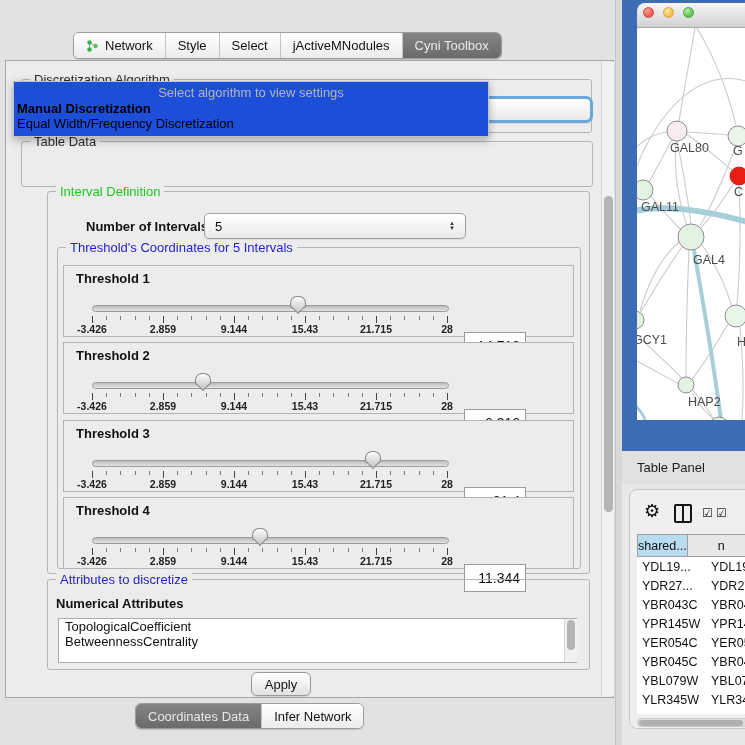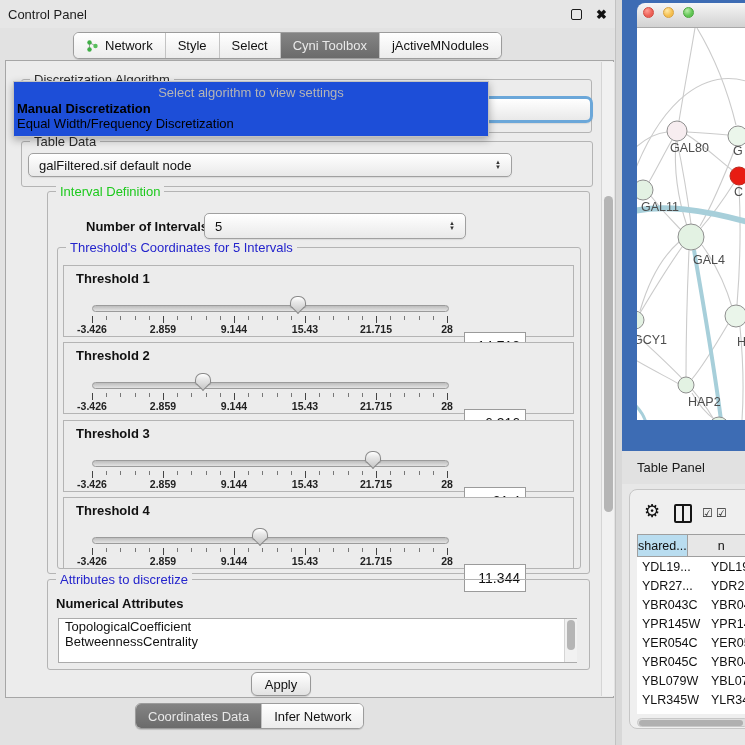--- a/index.html
+++ b/index.html
@@ -107,78 +107,65 @@
   svg text{font-family:"Liberation Sans",sans-serif;}
   input{outline:none;}
 </style>
 </head>
 <body>
 
 <div id="root">
 
   <div id="left-panel">
 
-    <div id="cp-titlebar">
-      <span id="cp-title">Control Panel</span>
-      <span class="spacer"></span>
-      <span class="float-icon"></span>
-      <span class="close-icon">✖</span>
-    </div>
 
     <div id="top-tabbar" class="segbar">
         <div class="seg">
           <span class="seg-ic">
             <svg width="13" height="14" viewBox="0 0 13 14">
               <line x1="3.5" y1="3.5" x2="3.5" y2="10.5" stroke="#9a9a9a"></line>
               <line x1="3.5" y1="3.5" x2="9.5" y2="7" stroke="#9a9a9a"></line>
               <circle cx="3.5" cy="3.5" r="2.2" fill="#3fae46"></circle>
               <circle cx="3.5" cy="10.5" r="2.2" fill="#3fae46"></circle>
               <circle cx="9.5" cy="7" r="2.2" fill="#57c05c"></circle>
             </svg>
           </span>
           <span class="seg-label">Network</span>
         </div>
         <div class="seg">
           <span class="seg-label">Style</span>
         </div>
         <div class="seg">
           <span class="seg-label">Select</span>
         </div>
+        <div class="seg">
+          <span class="seg-label">jActiveMNodules</span>
+        </div>
         <div class="seg sel">
           <span class="seg-label">Cyni Toolbox</span>
-        </div>
-        <div class="seg">
-          <span class="seg-label">jActiveMNodules</span>
         </div>
       </div>
 
     <div id="main-panel">
 
       <div class="group" style="left:15px;top:18px;width:569px;height:52px;">
         <span class="group-title">Discretization Algorithm</span>
       </div>
       <div id="algo-combo" class="combo"></div>
 
       <div id="algo-popup">
         <div class="hint">Select algorithm to view settings</div>
         <div>
             <div class="pop-opt bold">Manual Discretization</div>
             <div class="pop-opt">Equal Width/Frequency Discretization</div>
           </div>
       </div>
 
       <div class="group" style="left:15px;top:80px;width:570px;height:44px;">
         <span class="group-title">Table Data</span>
-      </div>
-      <div class="combo" style="left:22px;top:92px;width:484px;height:24px;">
-        <span>galFiltered.sif default node</span>
-        <span class="stepper">
-            <span>▲</span>
-            <span>▼</span>
-          </span>
       </div>
 
       <div class="group" style="left:41px;top:130px;width:541px;height:381px;">
         <span class="group-title green">Interval Definition</span>
       </div>
       <div style="position:absolute;left:80px;top:158px;font-size:13px;font-weight:bold;color:#111;">Number of Intervals</div>
       <div class="combo" style="left:198px;top:152px;width:262px;height:26px;">
         <span>5</span>
         <span class="stepper">
             <span>▲</span>

